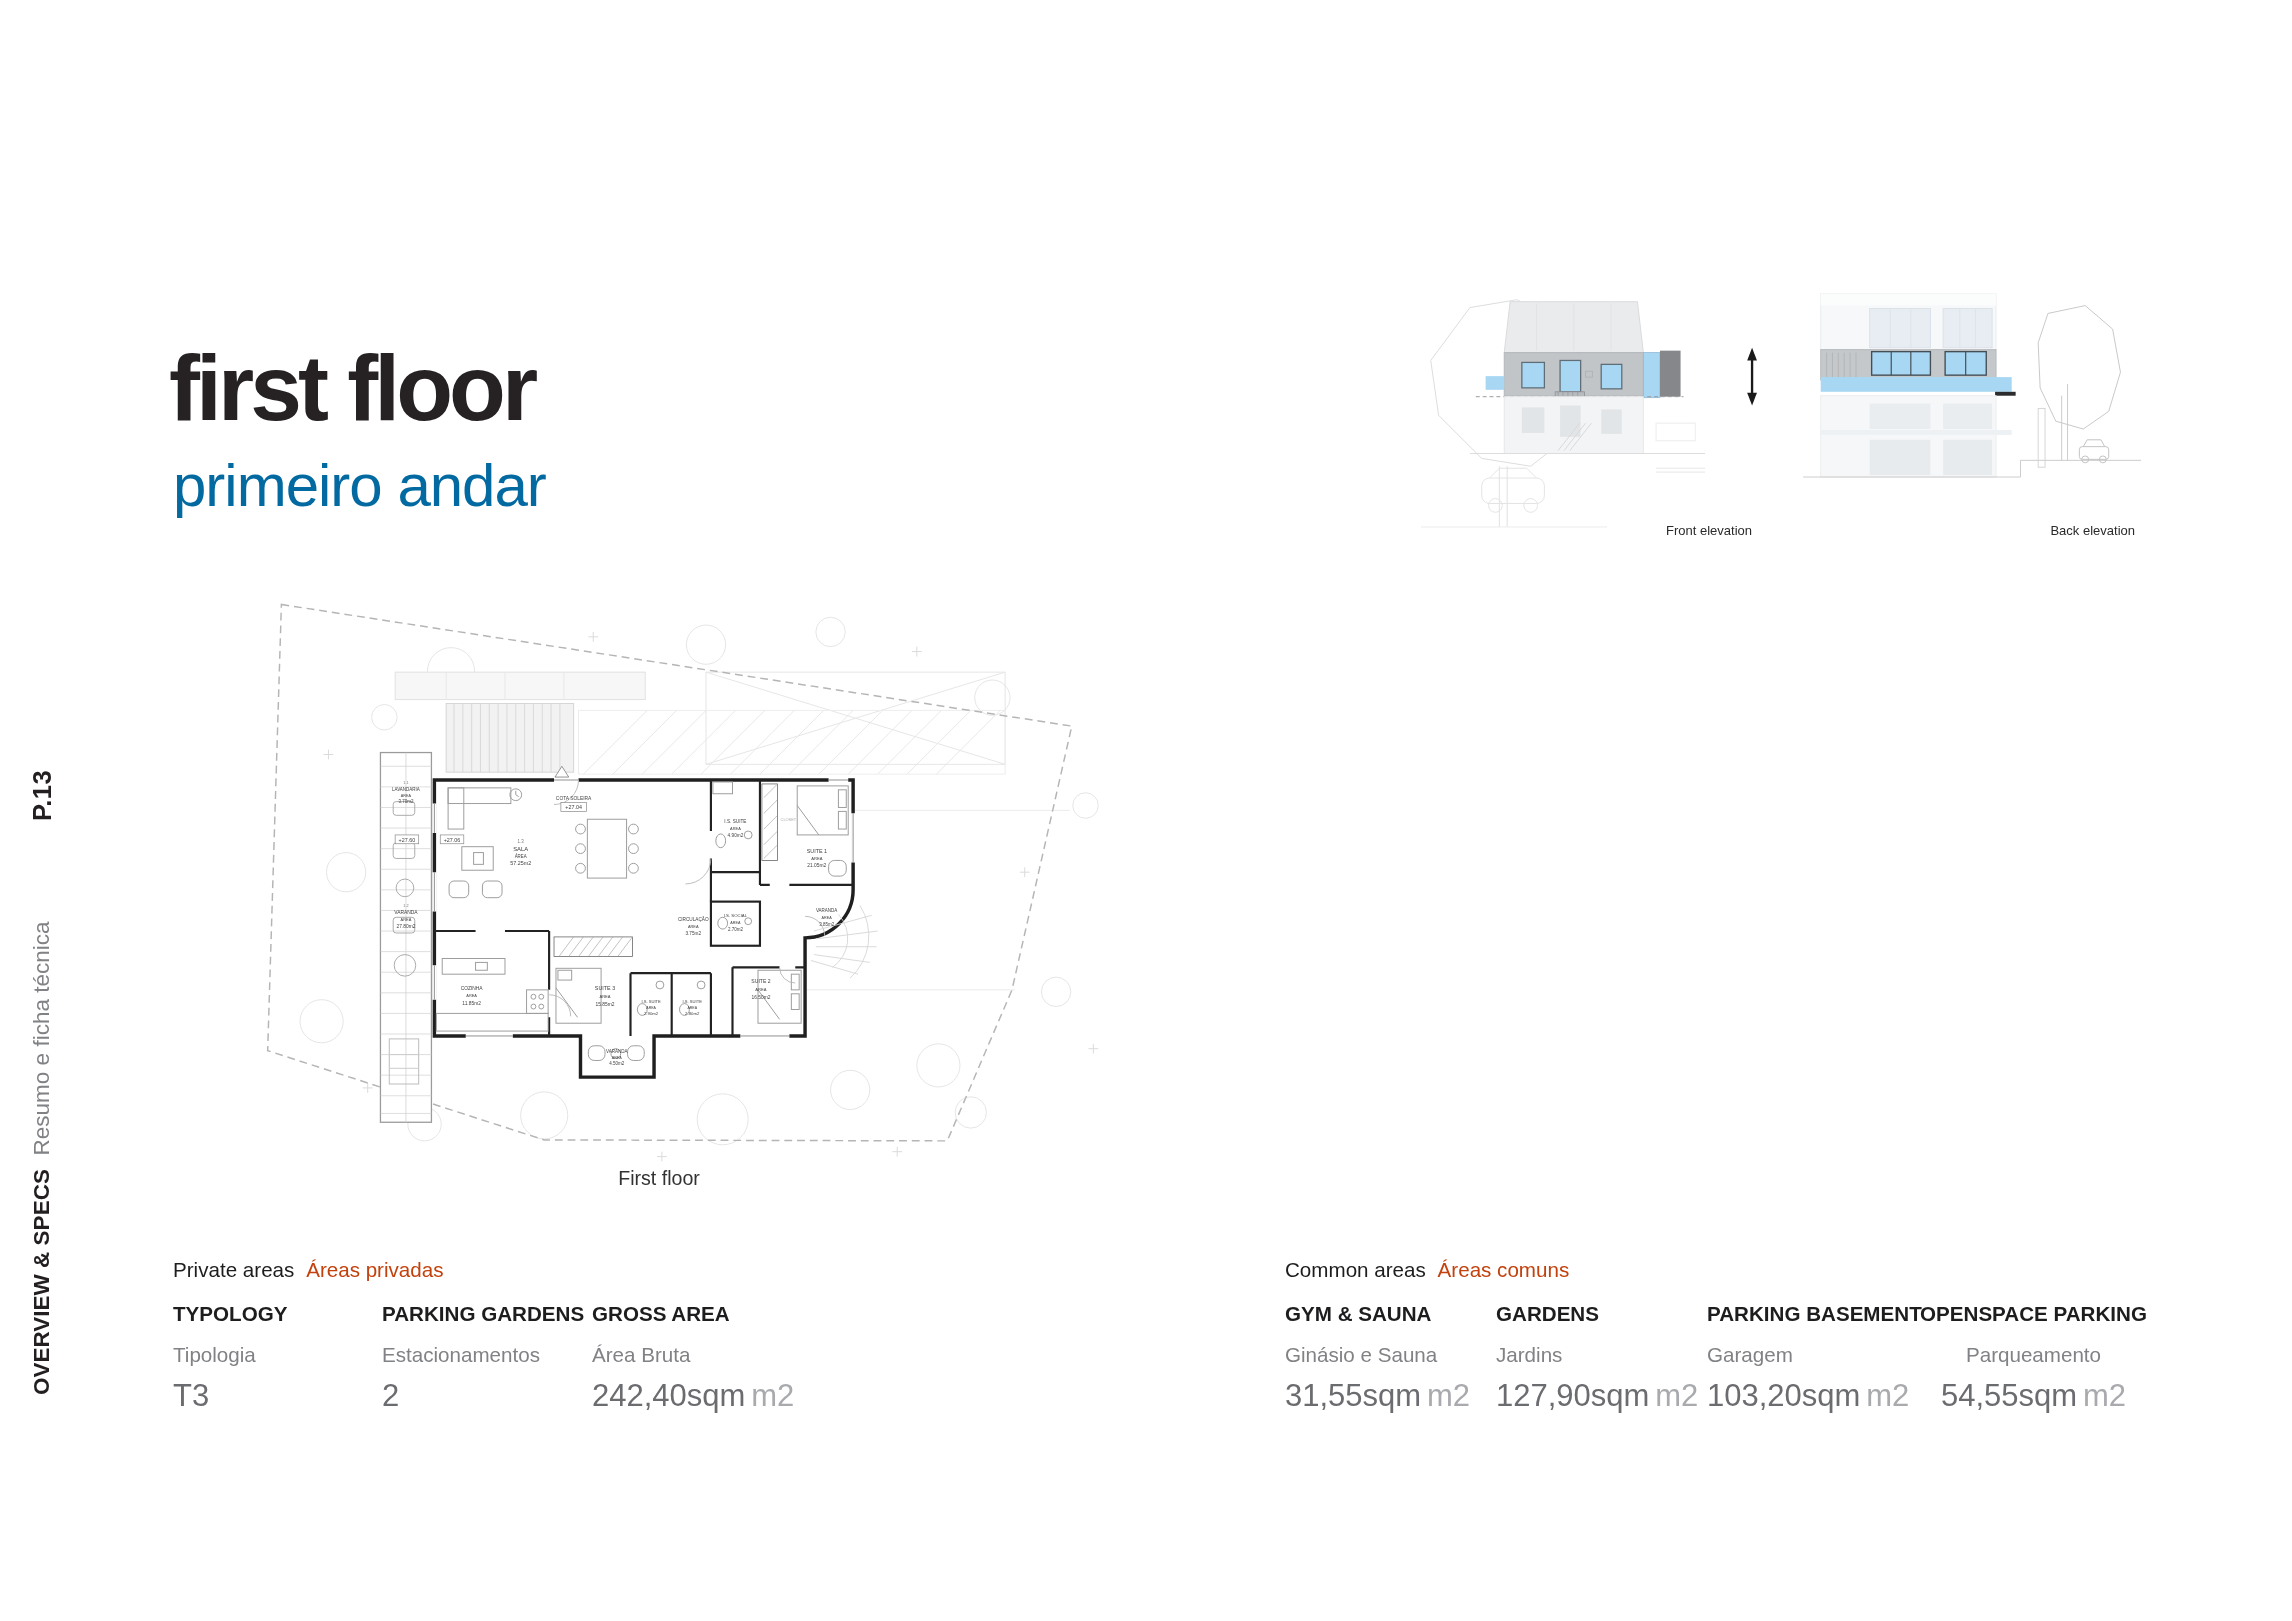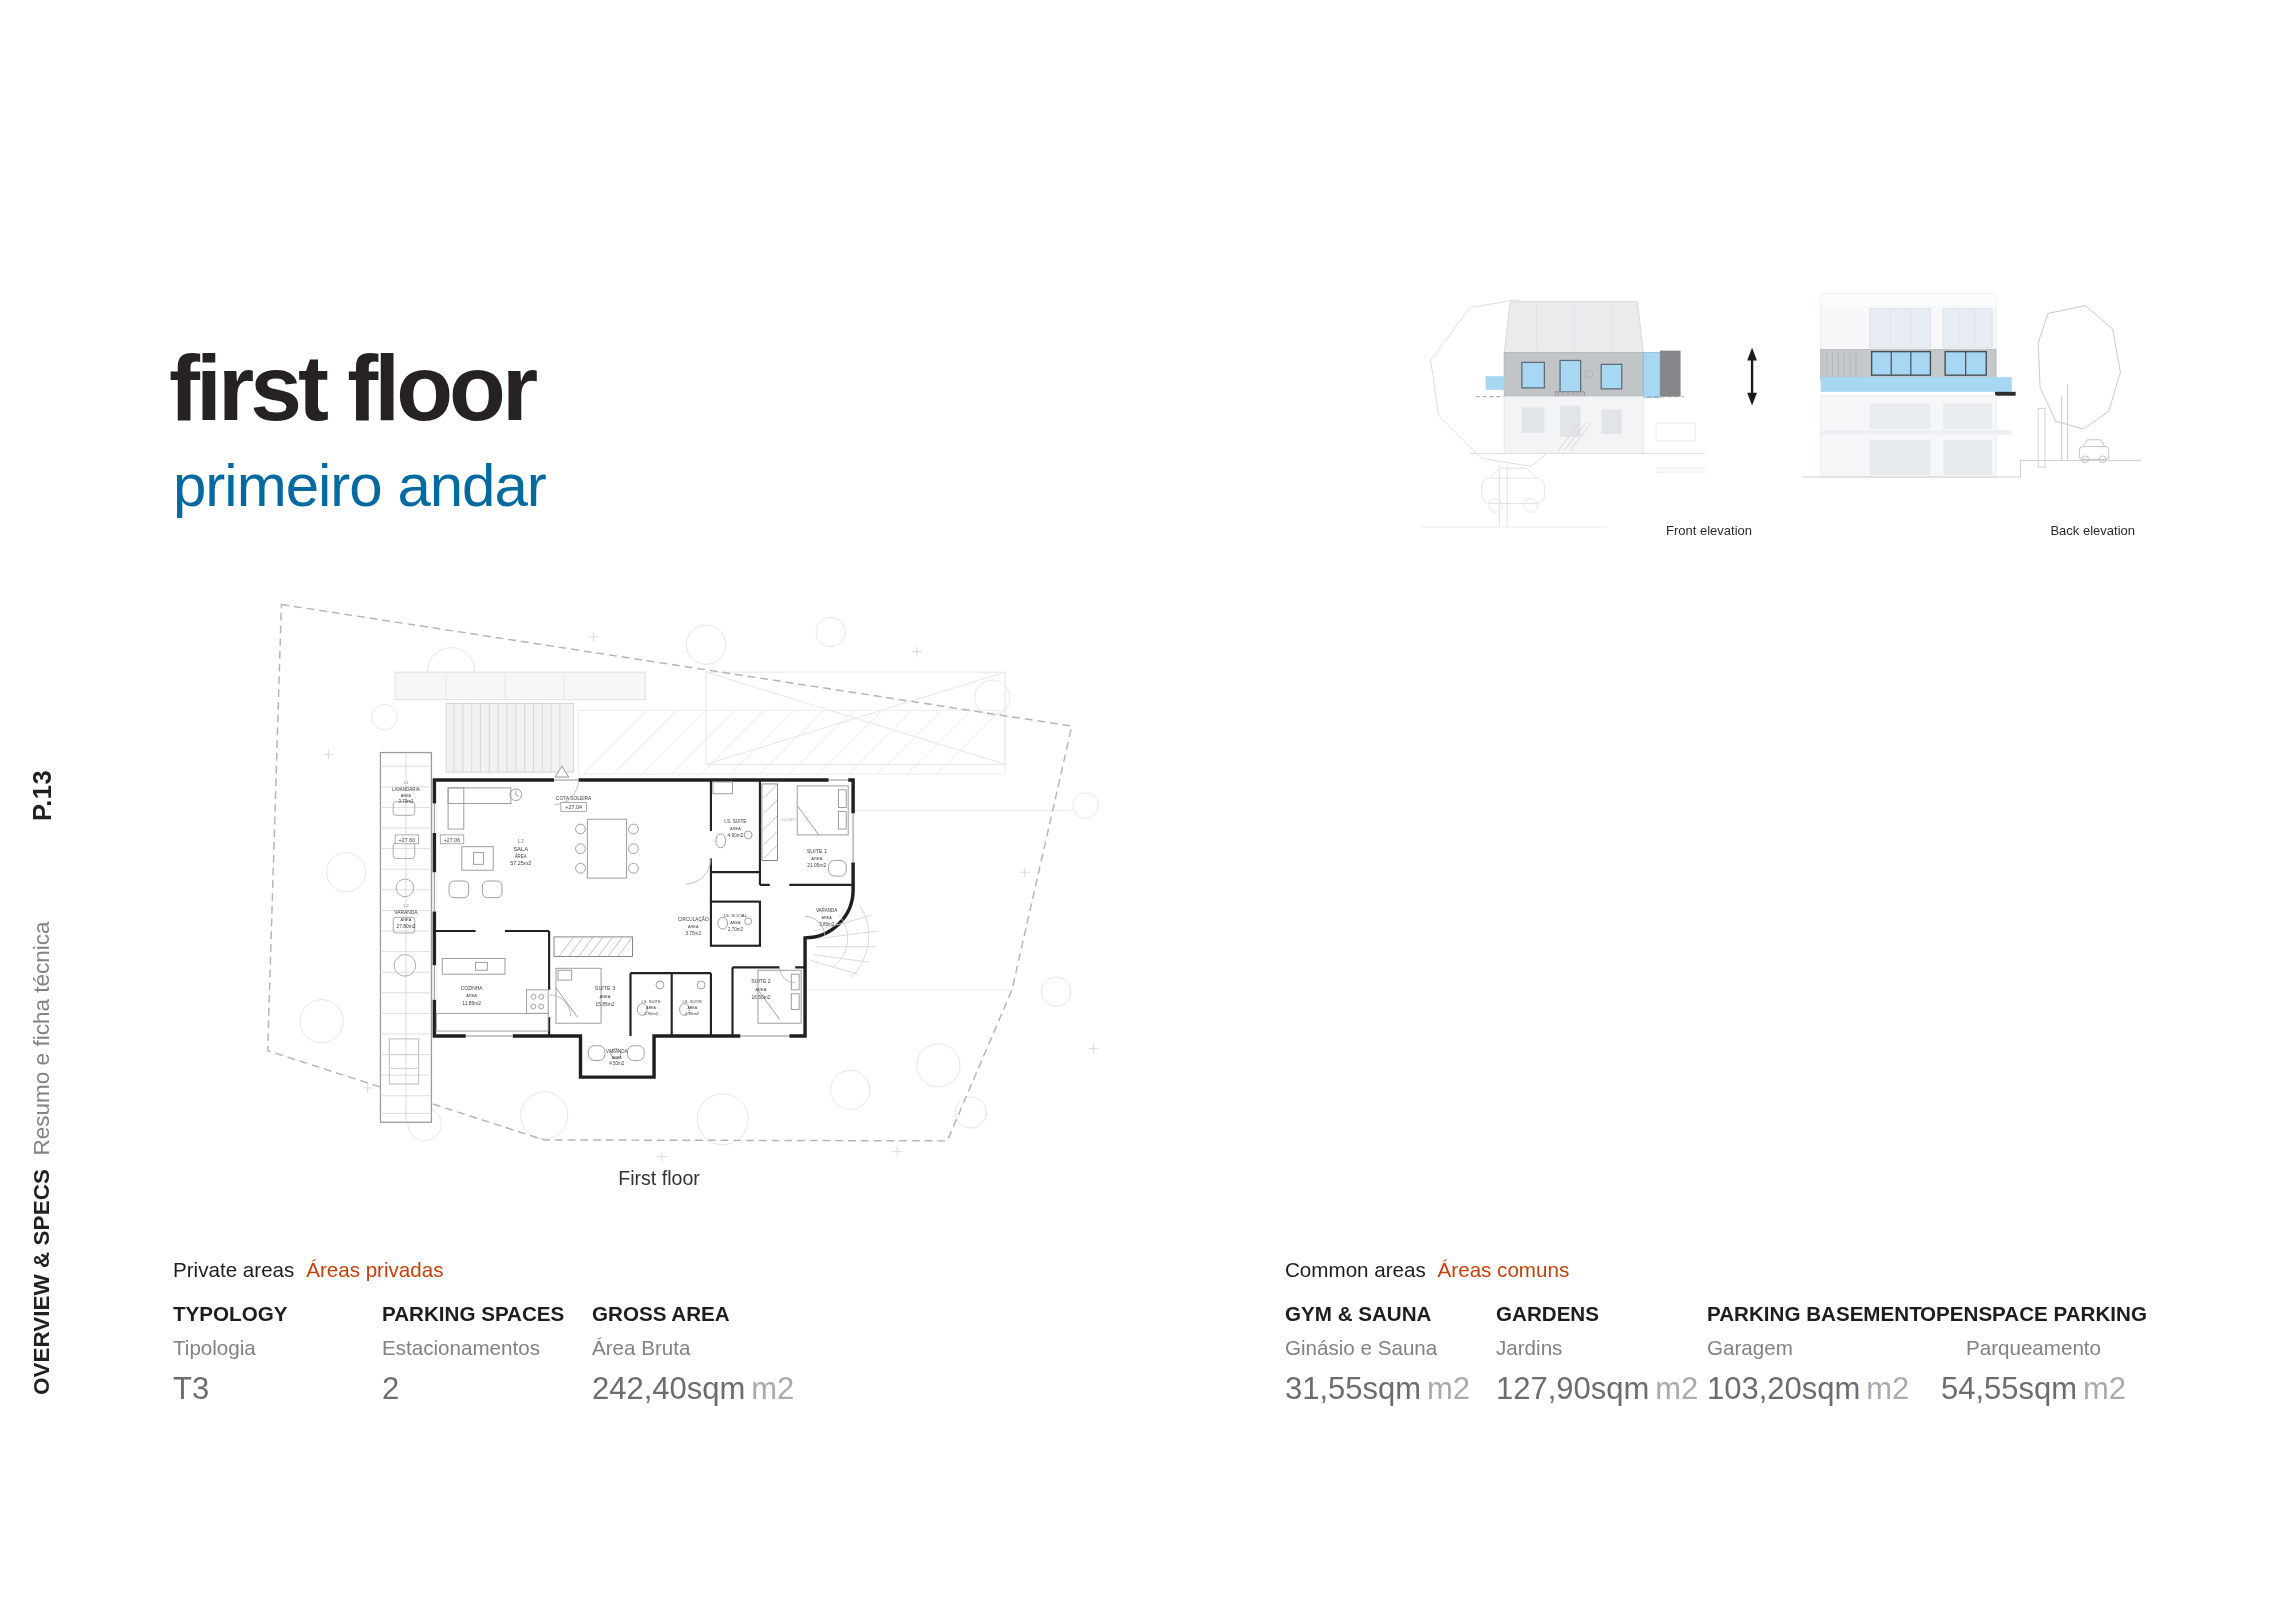--- a/index.html
+++ b/index.html
@@ -23,21 +23,21 @@
   
   .plan-caption{position:absolute;left:551px;top:1167px;width:216px;text-align:center;font-size:19.6px;color:#323232;}
 
   
   .spec-section{position:absolute;top:1258px;}
   .spec-head{font-size:20.6px;white-space:nowrap;}
   .spec-head .b{font-weight:normal;color:#1d1d1f;}
   .spec-head .g{color:#c2410c;margin-left:11.8px;}
   .spec-items{display:flex;margin-top:19.6px;}
   .spec-item .lab{font-size:20.6px;font-weight:bold;color:#1d1d1f;white-space:nowrap;}
-  .spec-item .sub{font-size:20.6px;color:#808285;margin-top:10px;white-space:nowrap;}
+  .spec-item .sub{font-size:20.6px;color:#808285;margin-top:17px;white-space:nowrap;}
   .spec-item .val{font-size:31px;color:#6b6c6f;margin-top:11.8px;white-space:nowrap;}
   .spec-item .val .unit{color:#a8aaad;margin-left:5.9px;}
 
   svg{position:absolute;overflow:visible;}
   svg text{font-family:"Liberation Sans","DejaVu Sans",sans-serif;}
 </style>
 </head>
 <body>
 
 <div id="page">
@@ -365,21 +365,21 @@
     <div class="spec-head">
       <span class="b">Private areas</span><span class="g">Áreas privadas</span>
     </div>
     <div class="spec-items">
       <div class="spec-item" style="width:209px;">
         <div class="lab">TYPOLOGY</div>
         <div class="sub">Tipologia</div>
         <div class="val"><span>T3</span><span class="unit"></span></div>
       </div>
       <div class="spec-item" style="width:210px;">
-        <div class="lab">PARKING SPACES</div>
+        <div class="lab">PARKING GARDENS</div>
         <div class="sub">Estacionamentos</div>
         <div class="val"><span>2</span><span class="unit"></span></div>
       </div>
       <div class="spec-item" style="width:274px;">
         <div class="lab">GROSS AREA</div>
         <div class="sub">Área Bruta</div>
         <div class="val"><span>242,40sqm</span><span class="unit">m2</span></div>
       </div>
     </div>
   </div>

